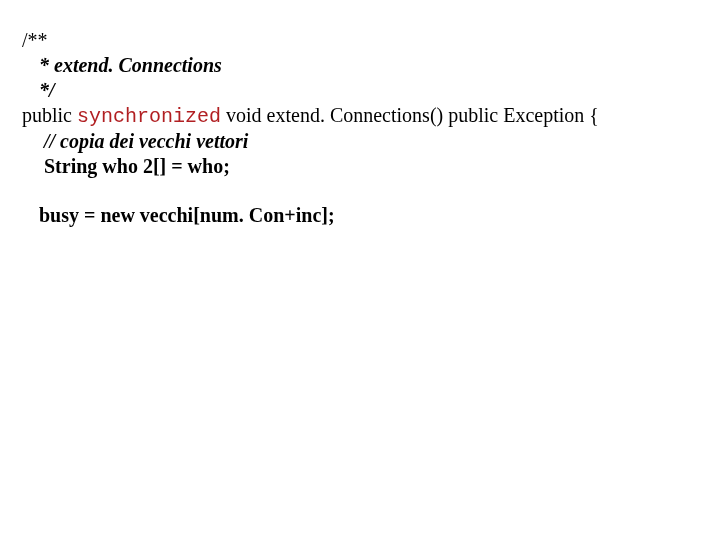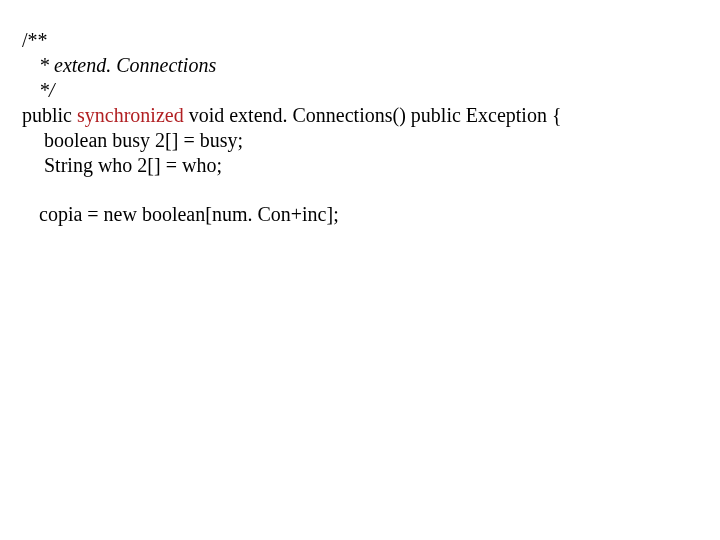--- a/index.html
+++ b/index.html
@@ -17,43 +17,44 @@
     padding: 28px 22px;
   }
   .line {
     white-space: pre;
   }
   .italic {
     font-style: italic;
   }
   .kw {
     color: #b11f22;
+    font-family: Liberation Mono, monospace;
   }
-  .indent1 { padding-left: 12px; }
+  .indent1 { padding-left: 12px; font-weight: bold; }
   .gap { height: 24px; }
 </style>
 </head>
 <body>
 
 <div class="page">
 
   <div class="line">/**</div>
 
   <div class="line italic indent1"> * extend. Connections</div>
 
   <div class="line italic indent1"> */ </div>
 
   <div class="line"><span>public </span><span class="kw">synchronized</span><span> void extend. Connections() public Exception {</span></div>
 
+  <div class="line italic indent1">  // copia dei vecchi vettori</div>
 
 
-  <div class="line indent1">  boolean busy 2[] = busy;</div>
 
   <div class="line indent1">  String who 2[] = who;</div>
 
   <div class="gap"></div>
 
 
 
-  <div class="line indent1"> copia = new boolean[num. Con+inc];</div>
+  <div class="line indent1"> busy = new vecchi[num. Con+inc];</div>
 
 
 </div>
 
 </body></html>

